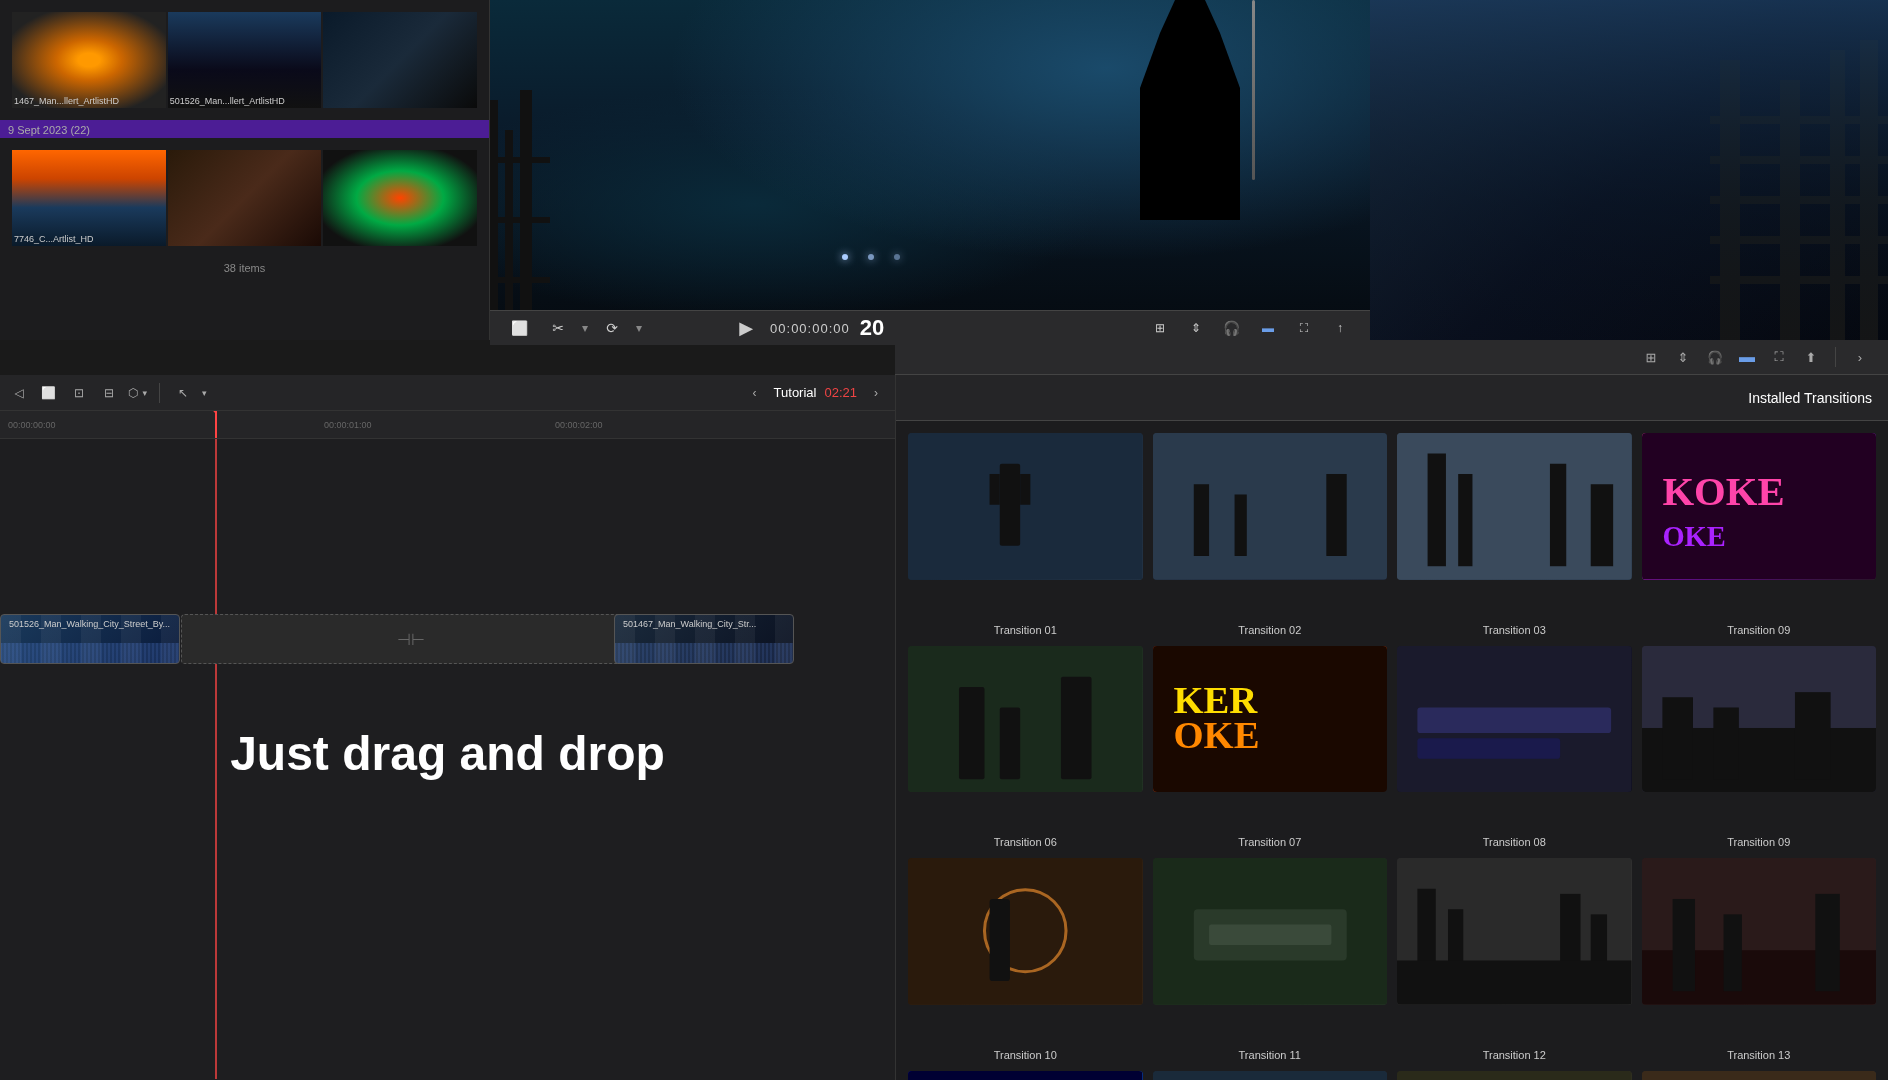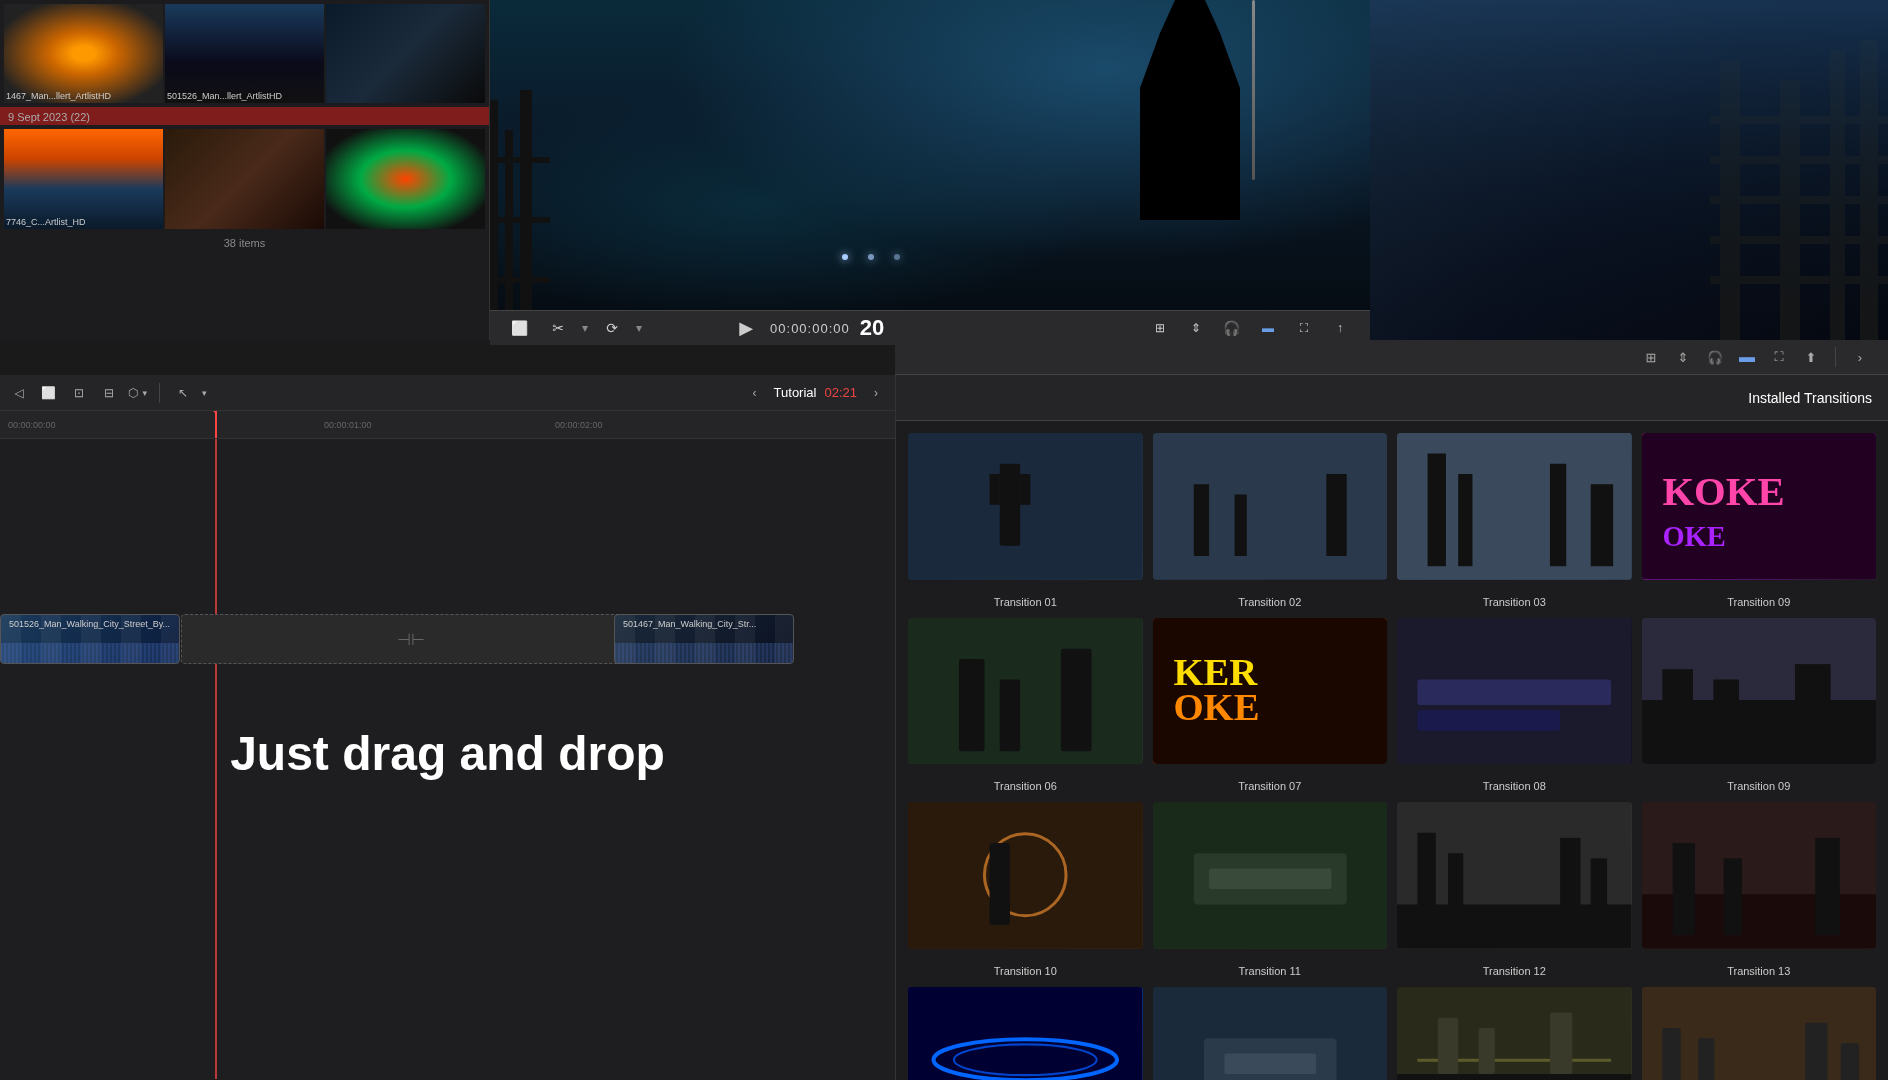--- a/index.html
+++ b/index.html
@@ -21,21 +21,21 @@
       height: 340px;
       background: #1c1c1e;
       border-right: 1px solid #333;
       overflow: hidden;
     }
 
     .media-grid {
       display: grid;
       grid-template-columns: repeat(3, 1fr);
       gap: 2px;
-      padding: 4px;
+      padding: 12px;
     }
 
     .media-thumb {
       position: relative;
       aspect-ratio: 16/10;
       background: #333;
       overflow: hidden;
       cursor: pointer;
     }
 
@@ -77,21 +77,21 @@
       color: #ccc;
       white-space: nowrap;
       overflow: hidden;
       text-overflow: ellipsis;
     }
 
     .media-section-label {
       font-size: 11px;
       color: #aaa;
       padding: 4px 8px 2px;
-      background: #7f1d1d;
+      background: #4c1d95;
     }
 
     .items-count {
       font-size: 11px;
       color: #888;
       text-align: center;
       padding: 4px;
     }
 
     
@@ -299,27 +299,28 @@
       border-radius: 4px;
     }
 
     .transition-thumb {
       width: 100%;
       aspect-ratio: 16/10;
       border-radius: 4px;
       overflow: hidden;
       background: #333;
       position: relative;
-      margin-bottom: 16px;
+      margin-bottom: 4px;
     }
 
     .transition-label {
       font-size: 11px;
       color: #ccc;
       text-align: center;
+      margin-top: 40px;
     }
 
     
     .t-thumb-01 { background: linear-gradient(135deg, #1a2a3c 40%, #2a3a4c 100%); }
     .t-thumb-02 { background: linear-gradient(135deg, #2a3a4c 0%, #1a2030 100%); }
     .t-thumb-03 { background: linear-gradient(135deg, #3a4a5c 0%, #2a3a4c 100%); }
     .t-thumb-05 { background: linear-gradient(135deg, #ff44aa 0%, #aa22ff 50%, #333 100%); }
     .t-thumb-06 { background: linear-gradient(135deg, #1a2a1c 0%, #2a3a2c 100%); }
     .t-thumb-07 { background: linear-gradient(135deg, #aa2200 0%, #ff4400 50%, #222 100%); }
     .t-thumb-08 { background: linear-gradient(135deg, #1a1a2c 0%, #0a0a1c 100%); }

